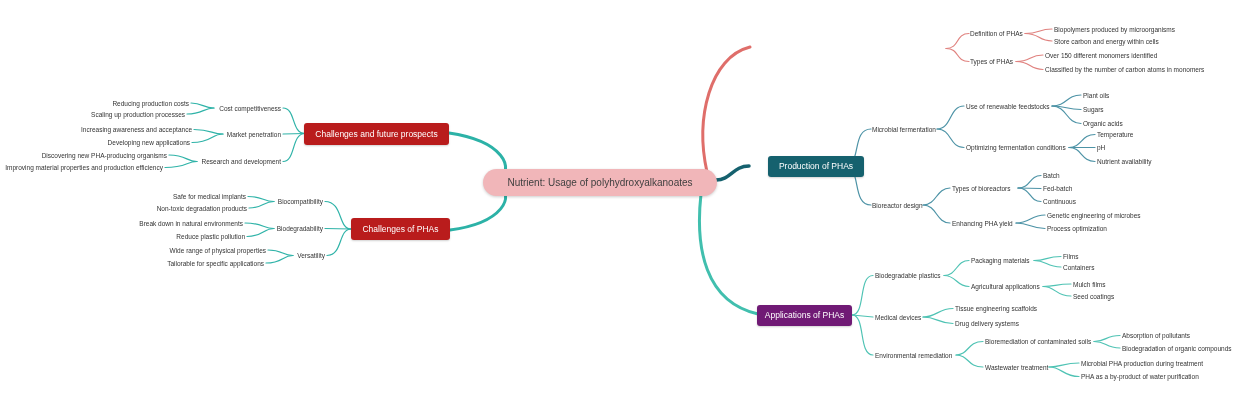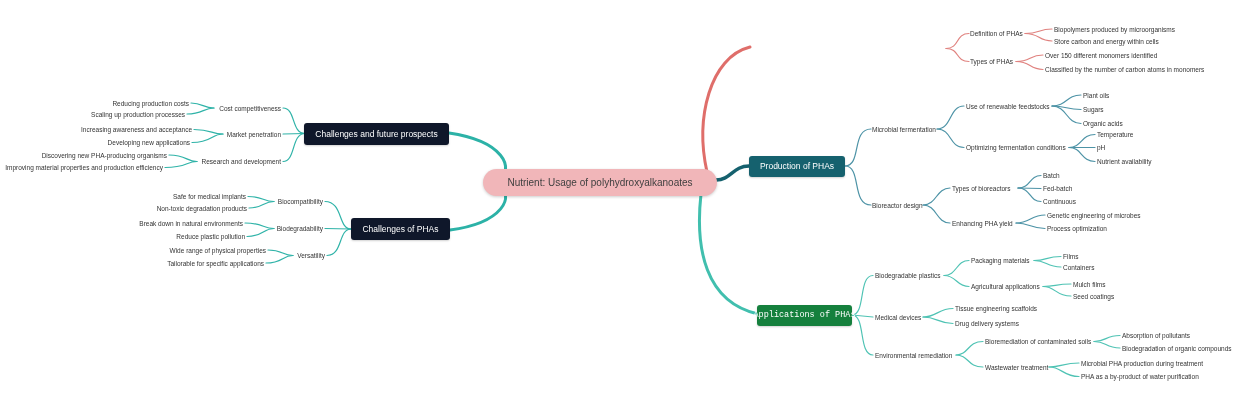--- a/index.html
+++ b/index.html
@@ -13,22 +13,22 @@
     white-space:nowrap;
   }
   .lbl.r{text-align:right;}
   .topic{
     position:absolute;display:flex;align-items:center;justify-content:center;
     color:#ffffff;font-size:8.5px;border-radius:3px;white-space:nowrap;
     box-shadow:0 1px 2px rgba(0,0,0,0.18);
   }
   .topic.intro{background:#df605c;}
   .topic.production{background:#15616e;}
-  .topic.applications{background:#15803d;font-family:Liberation Mono, monospace;}
-  .topic.teal{background:#0f172a;}
+  .topic.applications{background:#701a75;}
+  .topic.teal{background:#b91c1c;}
   .central{
     position:absolute;left:483px;top:169px;width:234px;height:27px;
     background:#f1b6b9;border-radius:13.5px;color:#404040;font-size:10px;
     display:flex;align-items:center;justify-content:center;white-space:nowrap;
     box-shadow:0 1px 3px rgba(0,0,0,0.2);
   }
 </style>
 </head>
 <body>
 
@@ -110,21 +110,21 @@
       <path d="M 274,201.5 C 263,201.5 263,208 249,208"></path>
       <path d="M 274,228.5 C 263,228.5 263,223 245,223"></path>
       <path d="M 274,228.5 C 263,228.5 263,236.5 247,236.5"></path>
       <path d="M 293,255.5 C 282,255.5 283,250 268,250"></path>
       <path d="M 293,255.5 C 282,255.5 283,263 266,263"></path>
     </g>
   </svg>
 
   <div class="central">Nutrient: Usage of polyhydroxyalkanoates</div>
 
-  <div class="topic production" style="left:749px;top:155.5px;width:96px;height:21px;">Production of PHAs</div>
+  <div class="topic production" style="left:768px;top:155.5px;width:96px;height:21px;">Production of PHAs</div>
   <div class="topic applications" style="left:757px;top:304.5px;width:95px;height:21px;">Applications of PHAs</div>
   <div class="topic teal" style="left:304px;top:122.5px;width:145px;height:22px;">Challenges and future prospects</div>
   <div class="topic teal" style="left:351px;top:218px;width:99px;height:22px;">Challenges of PHAs</div>
 
   <div class="lbl" style="left:970px;top:29px;">Definition of PHAs</div>
   <div class="lbl" style="left:1054px;top:24.5px;">Biopolymers produced by microorganisms</div>
   <div class="lbl" style="left:1054px;top:36.5px;">Store carbon and energy within cells</div>
   <div class="lbl" style="left:970px;top:57px;">Types of PHAs</div>
   <div class="lbl" style="left:1045px;top:50.5px;">Over 150 different monomers identified</div>
   <div class="lbl" style="left:1045px;top:65px;">Classified by the number of carbon atoms in monomers</div>

